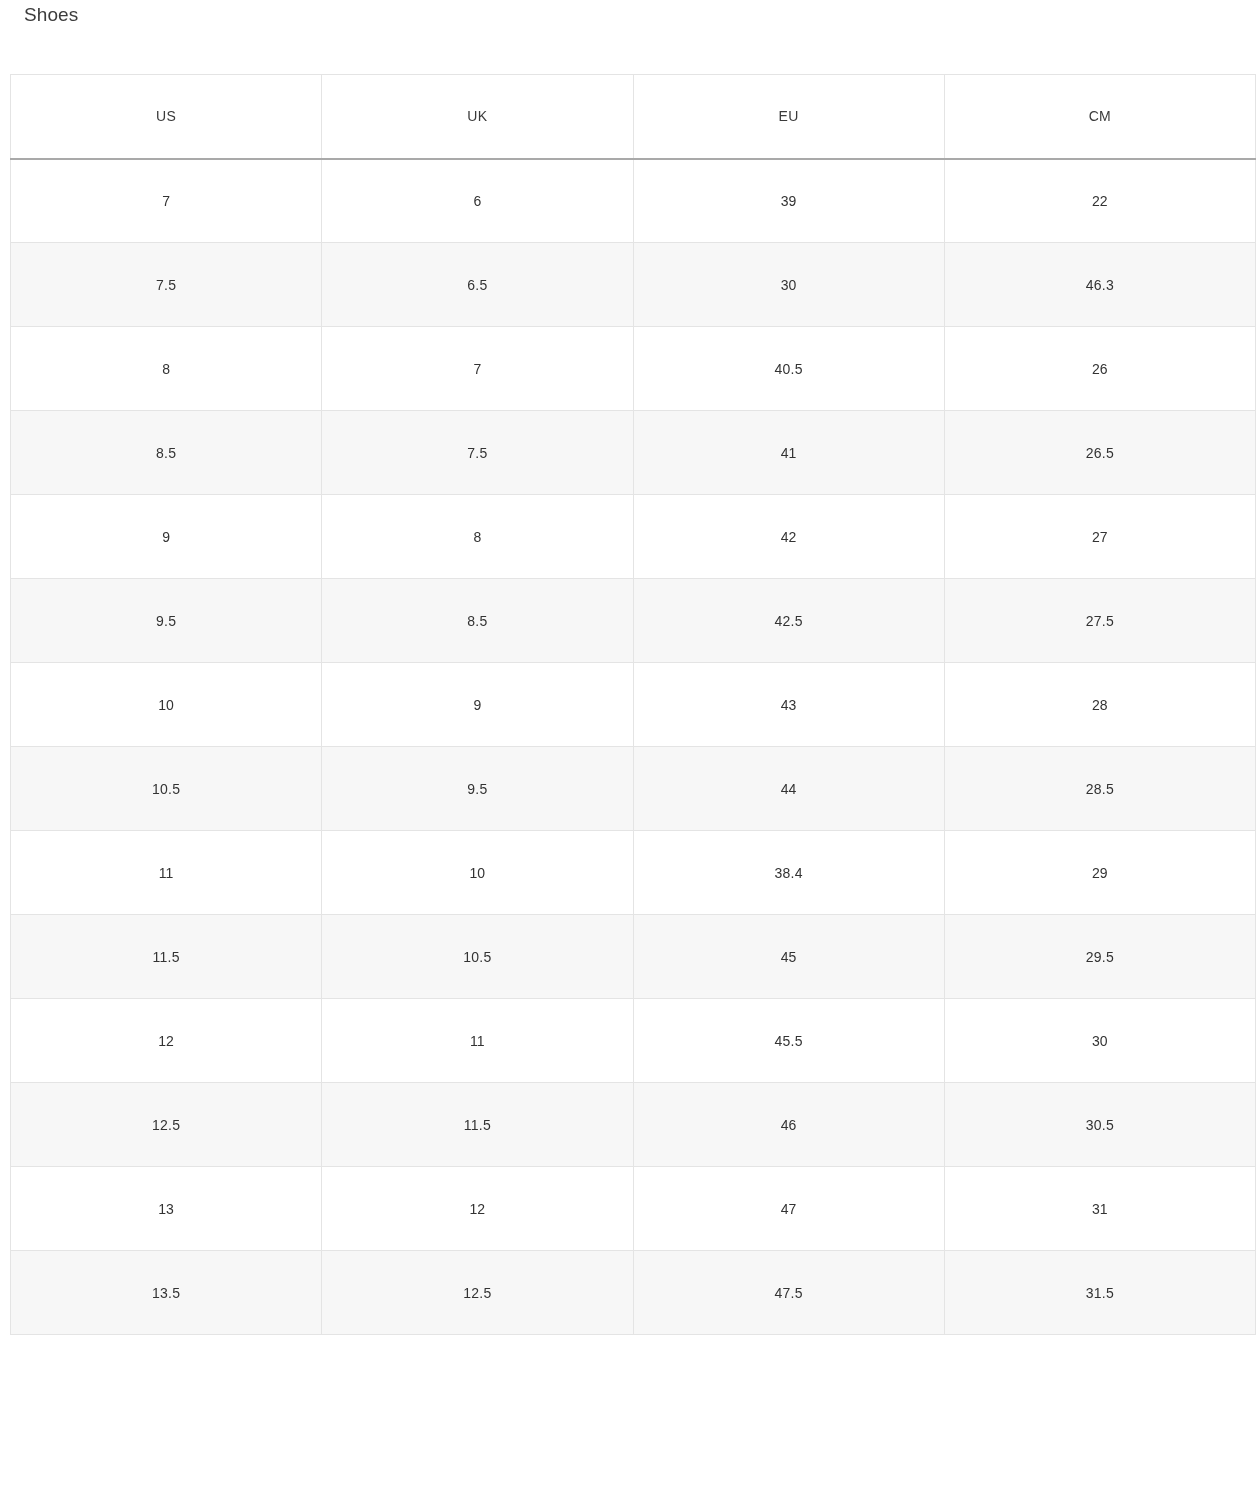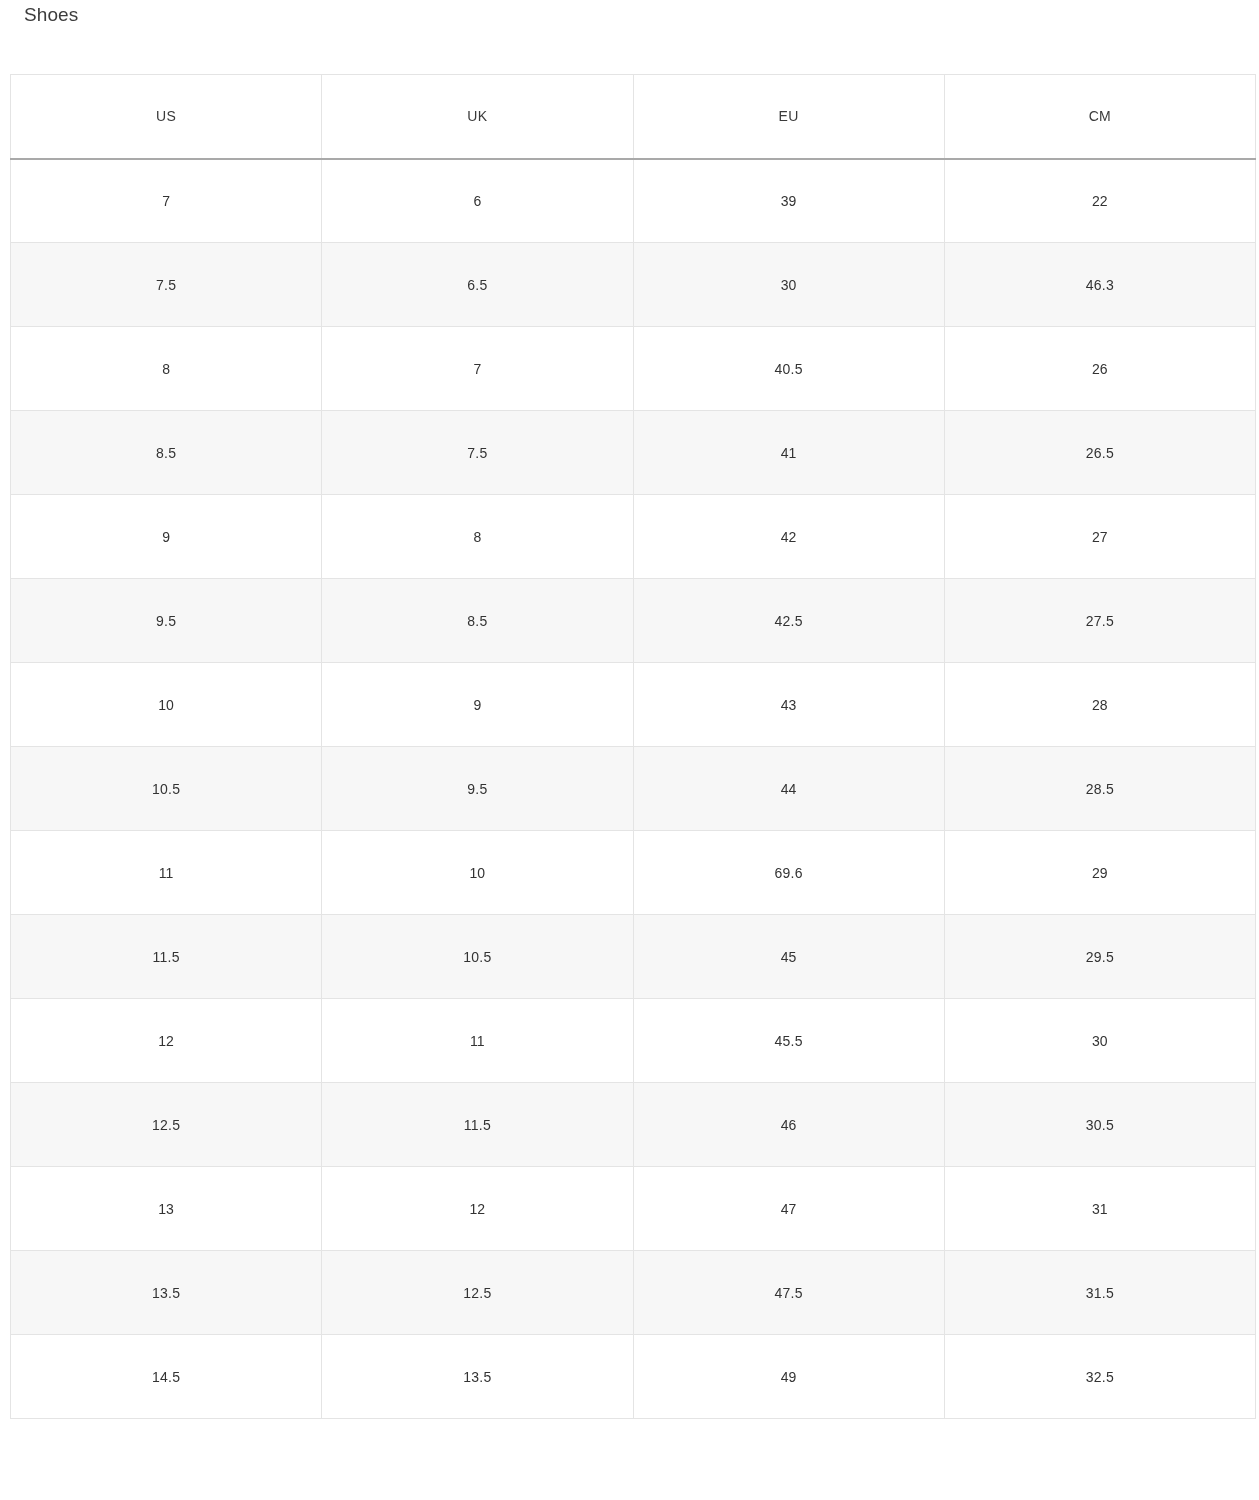--- a/index.html
+++ b/index.html
@@ -140,21 +140,21 @@
         </tr>
         <tr>
           <td>10.5</td>
           <td>9.5</td>
           <td>44</td>
           <td>28.5</td>
         </tr>
         <tr>
           <td>11</td>
           <td>10</td>
-          <td>69.6</td>
+          <td>38.4</td>
           <td>29</td>
         </tr>
         <tr>
           <td>11.5</td>
           <td>10.5</td>
           <td>45</td>
           <td>29.5</td>
         </tr>
         <tr>
           <td>12</td>
@@ -173,23 +173,17 @@
           <td>12</td>
           <td>47</td>
           <td>31</td>
         </tr>
         <tr>
           <td>13.5</td>
           <td>12.5</td>
           <td>47.5</td>
           <td>31.5</td>
         </tr>
-        <tr>
-          <td>14.5</td>
-          <td>13.5</td>
-          <td>49</td>
-          <td>32.5</td>
-        </tr>
       </tbody>
     </table>
   </div>
 
 </div>
 
 </body></html>

